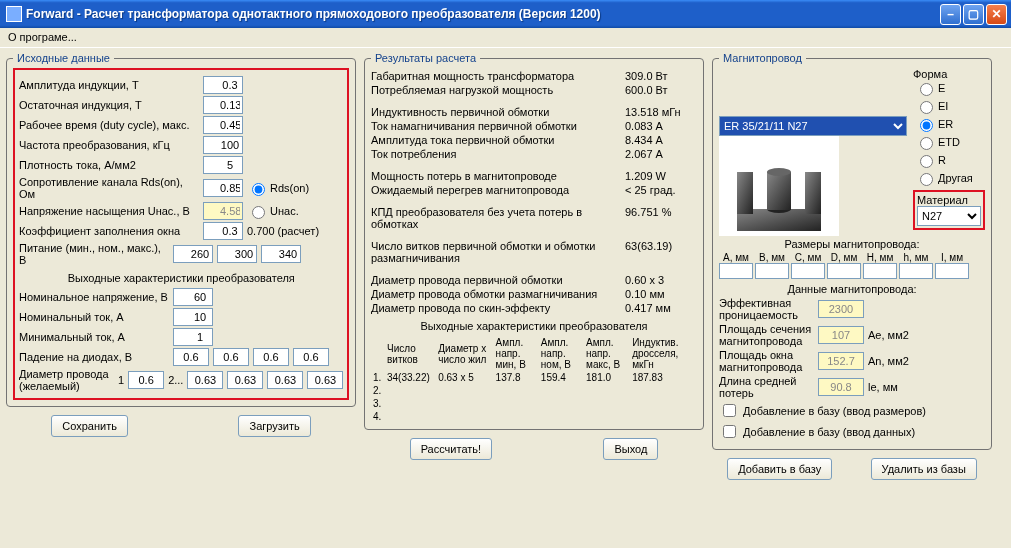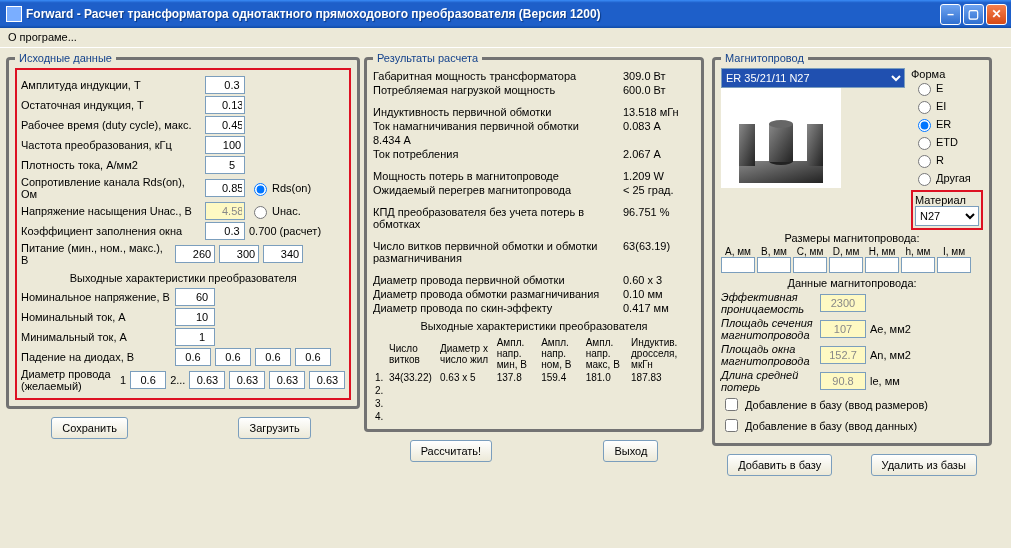--- a/index.html
+++ b/index.html
@@ -24,21 +24,21 @@
   }
   .titlebar .icon { width: 16px; height: 16px; background: #7aaeff; margin-right: 4px; border: 1px solid #fff; }
   .titlebar .title { flex: 1; text-shadow: 1px 1px 1px #0a3780; }
   .winbtns { display:flex; gap:2px; }
   .winbtn { width: 21px; height: 21px; background: linear-gradient(180deg,#6fa4f0,#2f6fd0); border: 1px solid #fff; border-radius:3px; display:flex; align-items:center; justify-content:center; color:#fff; font-weight:bold; font-size:12px; cursor:pointer; }
   .winbtn.close { background: linear-gradient(180deg,#f6804d,#d64a16); }
   .menubar { height: 20px; padding: 3px 8px; background:#ece9d8; border-bottom:1px solid #fff;}
   .menubar span { cursor:pointer; }
   .content { display:flex; padding: 4px 6px; gap: 8px; }
   fieldset {
-    border: 3px solid #737373;
+    border: 1px solid #737373;
     border-radius: 4px;
     padding: 4px 6px 6px 6px;
     margin: 0;
   }
   legend { color:#14428c; padding:0 4px; }
   .col-left { width: 350px; }
   .col-mid { width: 340px; }
   .col-right { width: 280px; }
   .redbox { border: 2px solid #d12; padding: 4px; }
   .row { display:flex; align-items:center; margin: 2px 0; gap:4px;}
@@ -70,21 +70,21 @@
   .core-img {
     width: 120px; height: 100px;
     display:flex; align-items:flex-end; justify-content:center;
     background:#fff; border:none;
   }
   .dims-hdr { display:flex; gap:2px; margin-top:2px;}
   .dims-hdr span { width:34px; text-align:center; font-size:10px;}
   .dims-row { display:flex; gap:2px;}
   .dims-row input { width:34px; height:16px; }
   .prop-row { display:flex; align-items:center; margin:2px 0; gap:4px;}
-  .prop-lbl { width: 95px; font-style: italic; }
+  .prop-lbl { width: 95px; }
   .prop-val { width: 46px; }
   .prop-unit { width: 50px; }
   .btn-row { display:flex; justify-content:space-around; margin-top:8px; gap:20px;}
   table.out { width:100%; border-collapse:collapse; font-size:10px;}
   table.out th { font-weight:normal; padding:1px 2px; text-align:left; }
   table.out td { padding:1px 2px; }
   .chk-row { display:flex; align-items:center; gap:4px; margin:2px 0;}
   svg.core-svg { width:100px; height:82px; }
 </style>
 </head>
@@ -211,20 +211,21 @@
       <div style="height:6px"></div>
       <div class="res-row">
           <span class="res-lbl">Индуктивность первичной обмотки</span>
           <span class="res-val">13.518 мГн</span>
         </div>
       <div class="res-row">
           <span class="res-lbl">Ток намагничивания первичной обмотки</span>
           <span class="res-val">0.083 А</span>
         </div>
       <div class="res-row">
+          <span class="res-lbl">Амплитуда тока первичной обмотки</span>
           <span class="res-val">8.434 А</span>
         </div>
       <div class="res-row">
           <span class="res-lbl">Ток потребления</span>
           <span class="res-val">2.067 А</span>
         </div>
       <div style="height:6px"></div>
       <div class="res-row">
           <span class="res-lbl">Мощность потерь в магнитопроводе</span>
           <span class="res-val">1.209 W</span>
@@ -298,21 +299,21 @@
       <button class="win">Рассчитать!</button>
       <button class="win">Выход</button>
     </div>
   </div>
 
   <div class="col-right">
     <fieldset>
       <legend>Магнитопровод</legend>
 
       <div style="display:flex; gap:6px;">
-        <div style="flex:1;">
+        <div style="flex:1;margin-top:48px;">
           <select class="sel-core" style="width:100%">
             <option>ER 35/21/11 N27</option>
           </select>
           <div class="core-img">
             <svg class="core-svg" viewBox="0 0 100 82">
               <defs>
                 <linearGradient id="g1" x1="0" y1="0" x2="1" y2="1">
                   <stop offset="0" stop-color="#888"></stop>
                     <stop offset="1" stop-color="#222"></stop>
                 </linearGradient>

